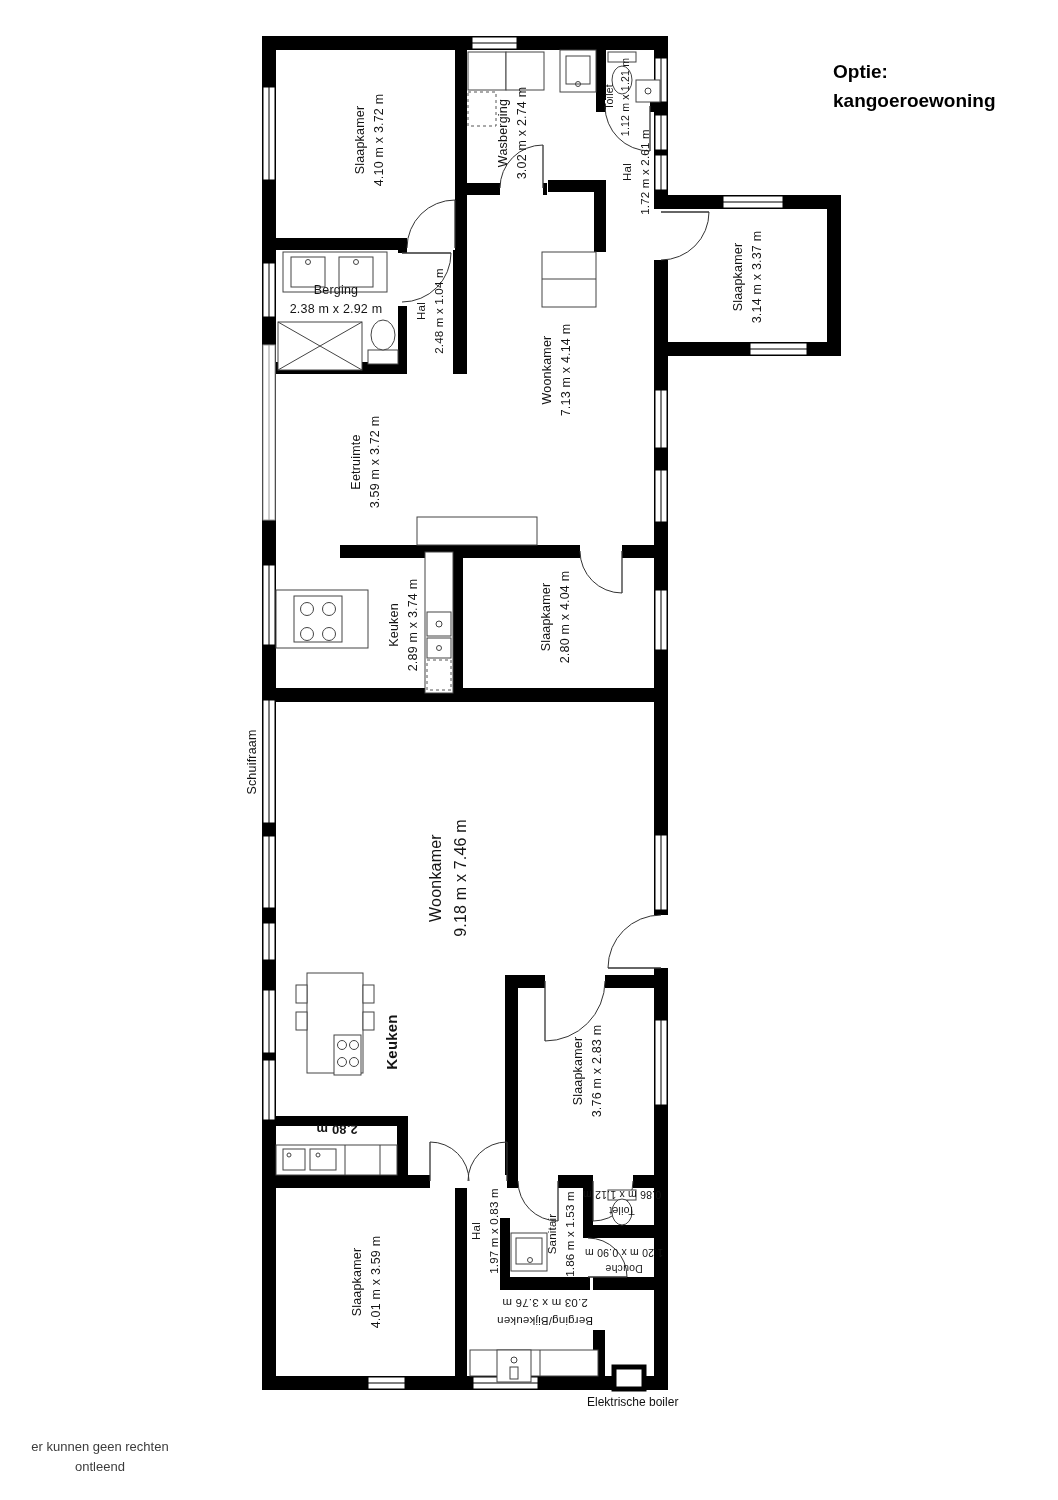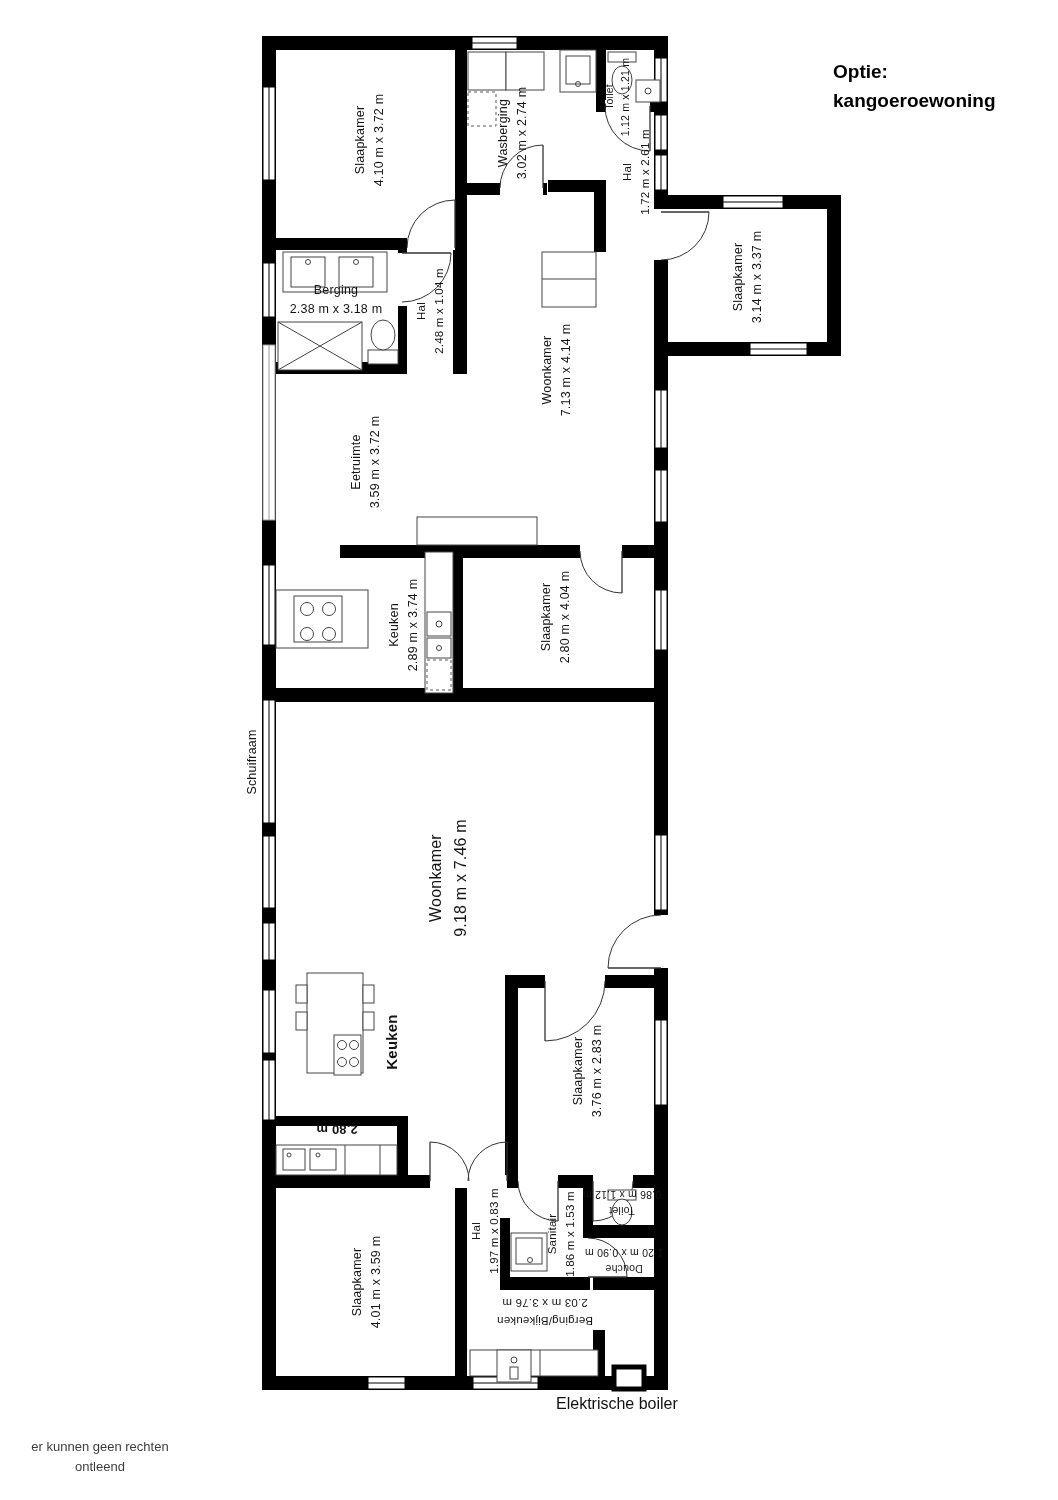--- a/index.html
+++ b/index.html
@@ -12,21 +12,21 @@
   .lbl--r180{transform:translate(-50%,-50%) rotate(180deg)}
   .lbl--r0{transform:translate(-50%,-50%)}
   .lbl.md{font-size:11.5px}
   .lbl.sm{font-size:10.5px}
   .lbl.big{font-size:16px}
   .lbl.bold{font-weight:bold}
   .title{position:absolute;left:833px;top:58px;font-weight:bold;font-size:19px;
          line-height:1.5;color:#000}
   .footer{position:absolute;left:5px;top:1437px;width:190px;font-size:13px;
           color:#3c3c3c;text-align:center;line-height:1.5}
-  .boiler-lbl{position:absolute;left:556px;top:1395px;font-size:16px;color:#111;white-space:nowrap}
+  .boiler-lbl{position:absolute;left:587px;top:1395px;font-size:12px;color:#111;white-space:nowrap}
 </style>
 </head>
 <body>
 
 <div class="canvas">
 
   <svg id="plan" width="1058" height="1500" viewBox="0 0 1058 1500">
       <g fill="#000">
         <rect x="262" y="36" width="406" height="14"></rect>
         <rect x="262" y="36" width="14" height="1354"></rect>
@@ -238,21 +238,21 @@
   <div class="lbl lbl--r90 md" style="left:637px;top:172px">
     <span>Hal</span>
     <span>1.72 m x 2.61 m</span>
   </div>
   <div class="lbl lbl--r90" style="left:748px;top:277px">
     <span>Slaapkamer</span>
     <span>3.14 m x 3.37 m</span>
   </div>
   <div class="lbl lbl--r0" style="left:336px;top:300px">
     <span>Berging</span>
-    <span>2.38 m x 3.18 m</span>
+    <span>2.38 m x 2.92 m</span>
   </div>
   <div class="lbl lbl--r90 md" style="left:431px;top:311px">
     <span>Hal</span>
     <span>2.48 m x 1.04 m</span>
   </div>
   <div class="lbl lbl--r90" style="left:557px;top:370px">
     <span>Woonkamer</span>
     <span>7.13 m x 4.14 m</span>
   </div>
   <div class="lbl lbl--r90" style="left:366px;top:462px">

